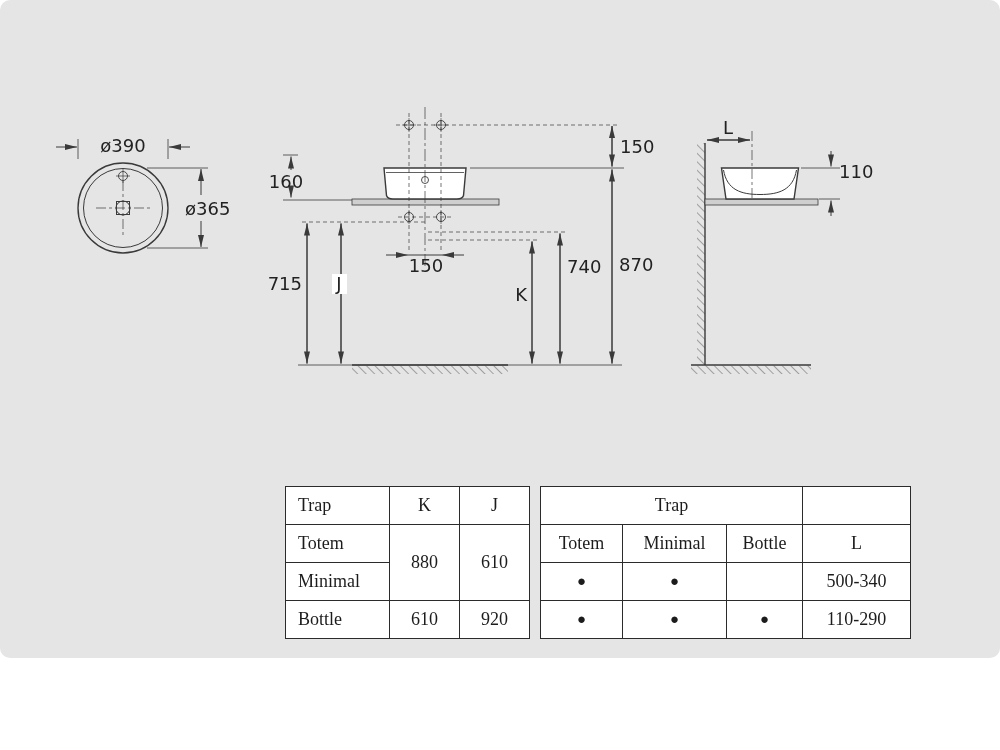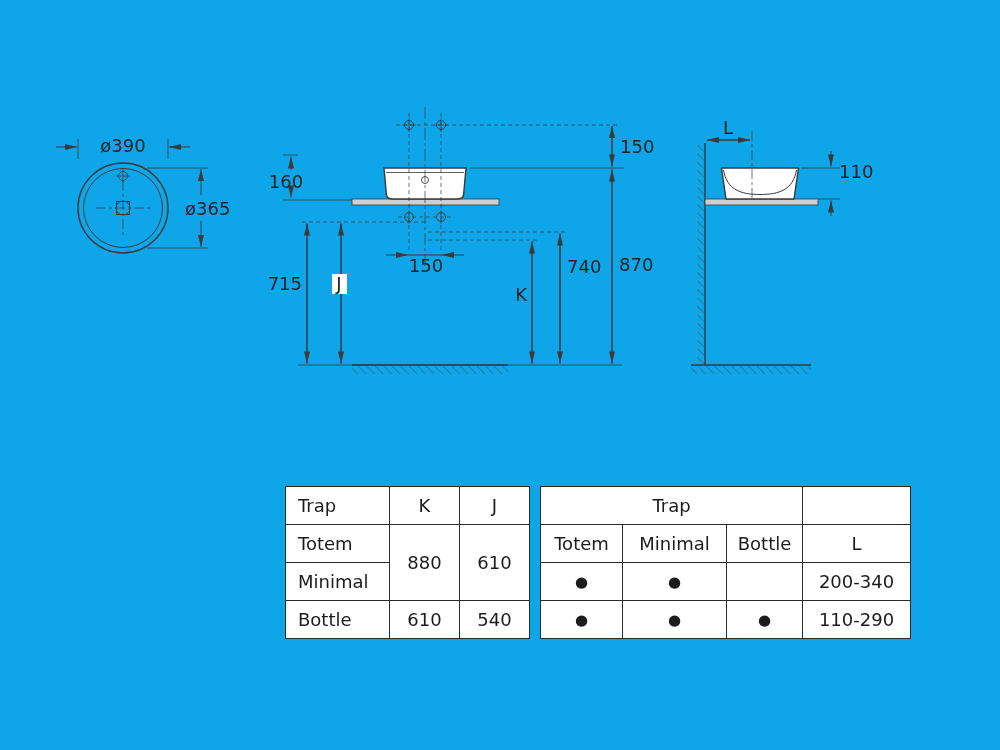--- a/index.html
+++ b/index.html
@@ -1,21 +1,21 @@
 <!DOCTYPE html>
 <html><head>
 <meta charset="utf-8">
 <style>
   * { margin:0; padding:0; box-sizing:border-box; }
   html,body { background:#ffffff; }
   body { font-family:"DejaVu Sans","Liberation Sans",sans-serif; }
-  .page { position:relative; width:1000px; height:750px; background:#0ea5e9; overflow:hidden; }
+  .page { position:relative; width:1000px; height:658px; background:#e5e5e5; overflow:hidden;border-radius:10px; }
   .drawing-svg { position:absolute; left:0; top:0; }
   svg text { font-family:"DejaVu Sans","Liberation Sans",sans-serif; font-size:18px; fill:#222; }
-  table.spec { position:absolute; border-collapse:collapse; background:#fff; }
+  table.spec { position:absolute; border-collapse:collapse; background:#fff;font-family:Liberation Serif, serif; }
   table.spec td {
     border:1px solid #2b2b2b; height:38px; font-size:18px; color:#1c1c1c;
     text-align:center; vertical-align:middle; padding:0 4px;
   }
   table.spec td.lbl { text-align:left; padding-left:12px; padding-right:8px; }
   table.spec td.dot { font-size:15px; }
   .t1 { left:285px; top:486px; }
   .t2 { left:540px; top:486px; }
 </style>
 </head>
@@ -207,21 +207,21 @@
       <td class="lbl">Totem</td>
       <td rowspan="2">880</td>
       <td rowspan="2">610</td>
     </tr>
     <tr>
       <td class="lbl">Minimal</td>
     </tr>
     <tr>
       <td class="lbl">Bottle</td>
       <td>610</td>
-      <td>540</td>
+      <td>920</td>
     </tr>
   </tbody>
     </table>
 
   <table class="spec t2">
     <colgroup>
         <col style="width:82px">
         <col style="width:104px">
         <col style="width:76px">
         <col style="width:108px">
@@ -234,21 +234,21 @@
     <tr>
       <td>Totem</td>
       <td>Minimal</td>
       <td>Bottle</td>
       <td>L</td>
     </tr>
     <tr>
       <td class="dot">●</td>
       <td class="dot">●</td>
       <td class="dot"></td>
-      <td>200-340</td>
+      <td>500-340</td>
     </tr>
     <tr>
       <td class="dot">●</td>
       <td class="dot">●</td>
       <td class="dot">●</td>
       <td>110-290</td>
     </tr>
   </tbody>
     </table>
 

